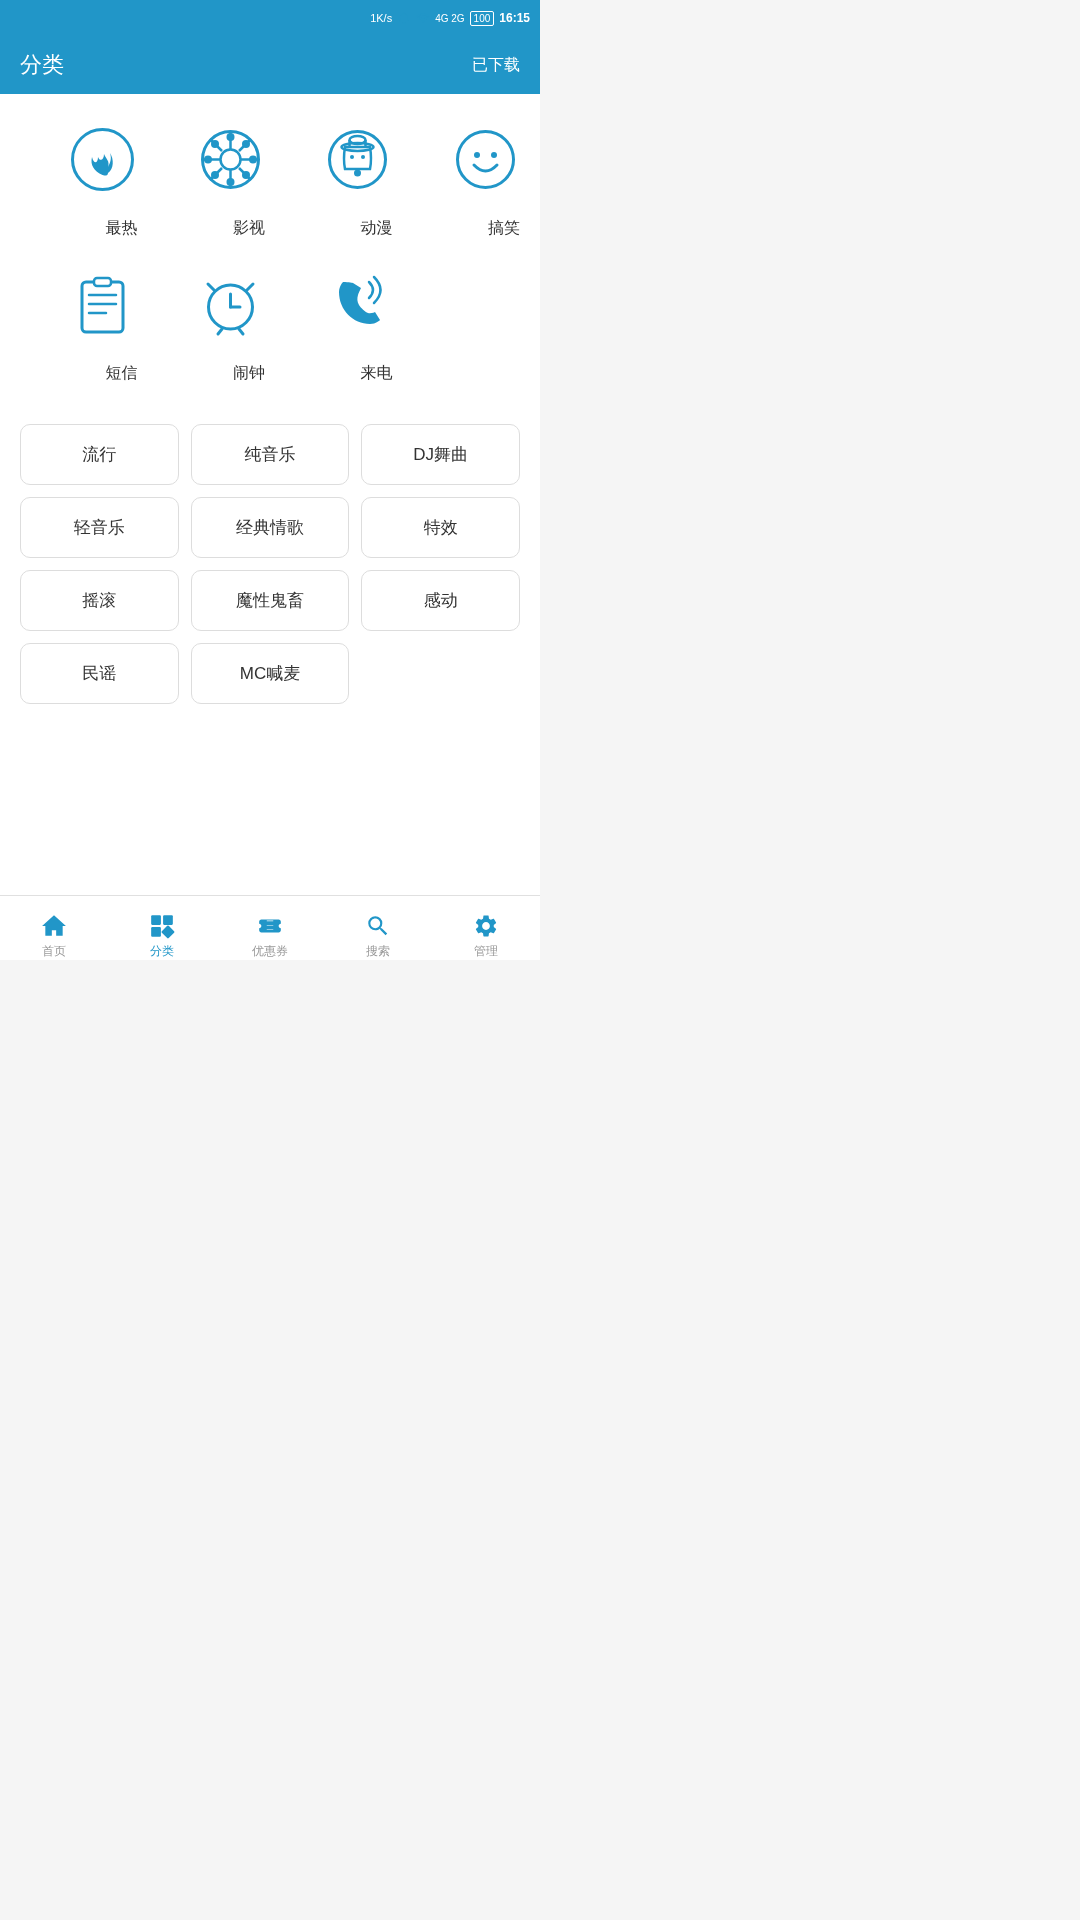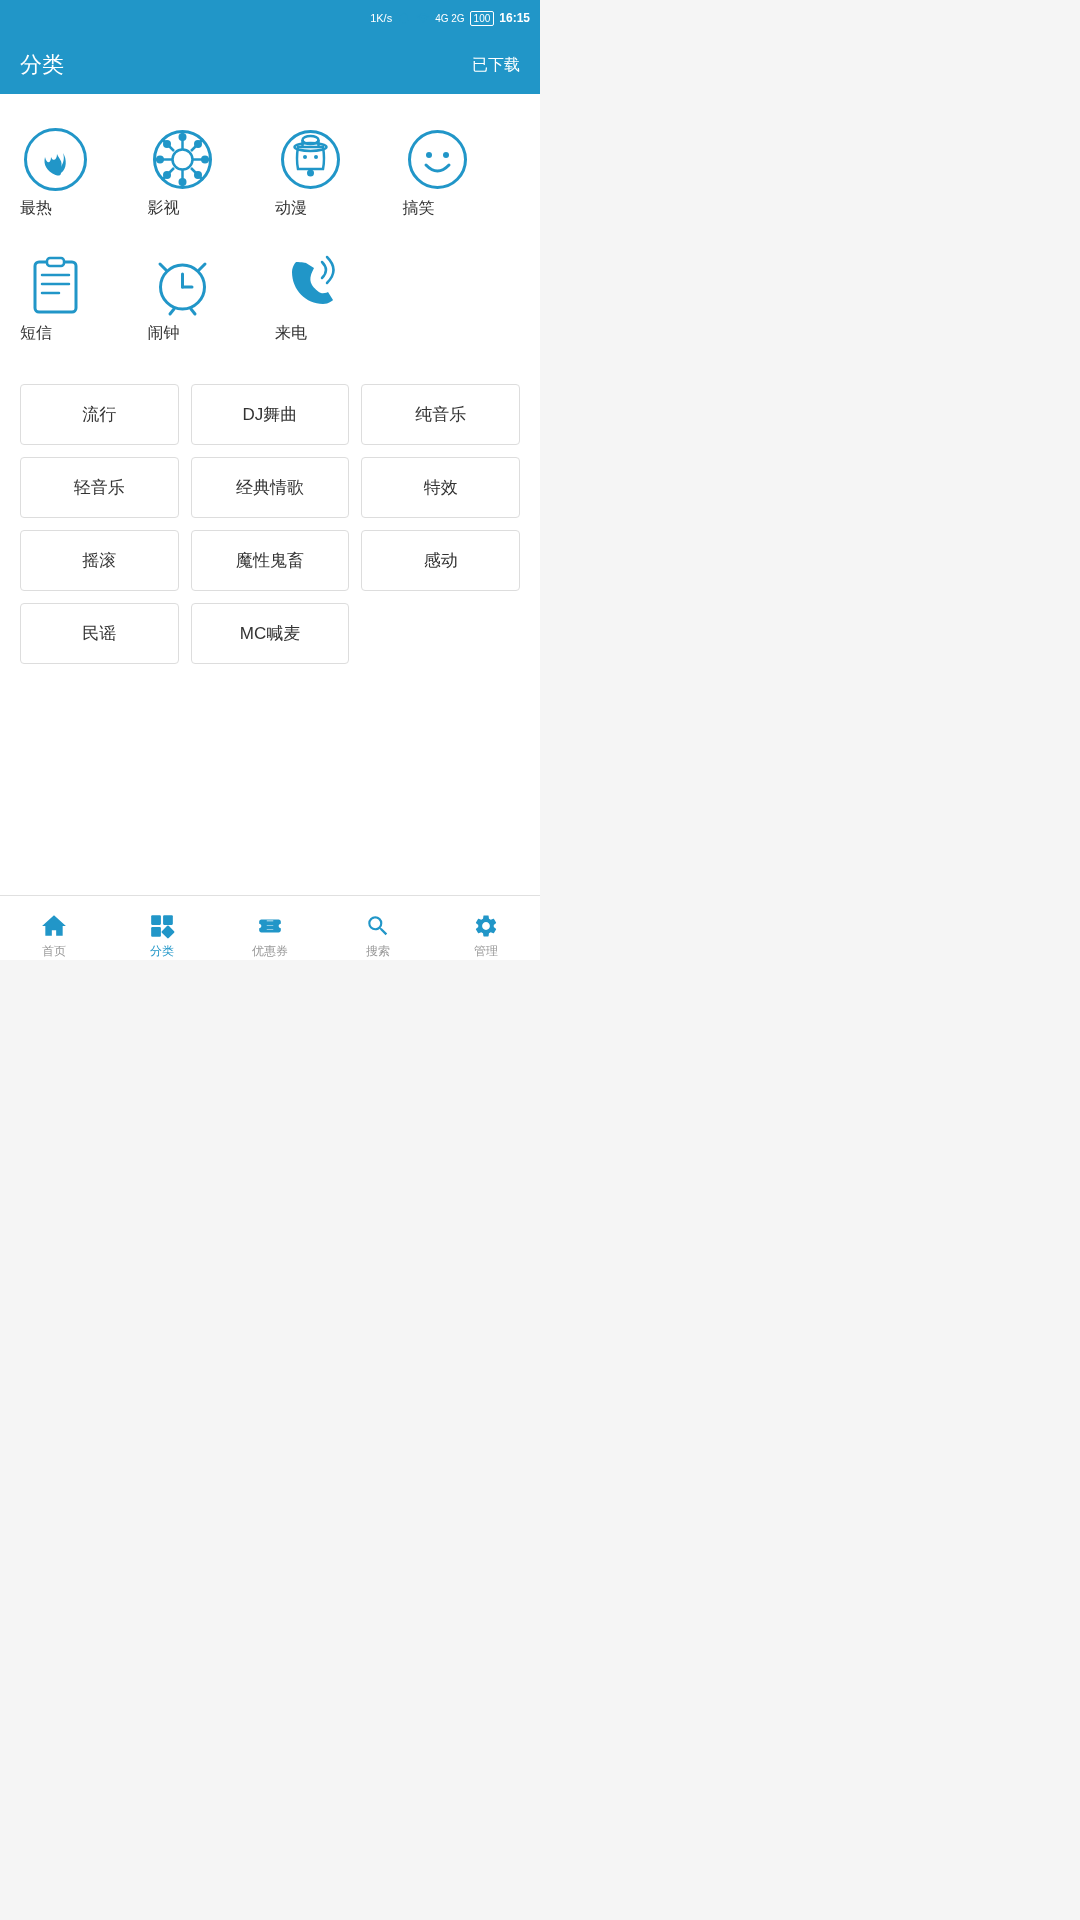--- a/index.html
+++ b/index.html
@@ -65,22 +65,22 @@
       display: grid;
       grid-template-columns: repeat(4, 1fr);
       gap: 10px;
       margin-bottom: 30px;
       padding: 0 10px;
     }
 
     .icon-item {
       display: flex;
       flex-direction: column;
-      align-items: flex-start;
-      gap: 4px;
+      align-items: flex-end;
+      gap: 24px;
       padding: 10px 0;
       cursor: pointer;
     }
 
     .icon-circle {
       width: 70px;
       height: 70px;
       display: flex;
       align-items: center;
       justify-content: center;
@@ -100,21 +100,21 @@
     
     .tag-grid {
       display: grid;
       grid-template-columns: repeat(3, 1fr);
       gap: 12px;
       padding: 0 10px;
     }
 
     .tag-btn {
       border: 1.5px solid #ddd;
-      border-radius: 4px;
+      border-radius: 10px;
       padding: 18px 10px;
       text-align: center;
       font-size: 17px;
       color: #333;
       background: white;
       cursor: pointer;
     }
 
     
     .bottom-nav {
@@ -305,22 +305,22 @@
         </svg>
       </div>
       <span class="icon-label">来电</span>
     </div>
 
 
   </div>
 
   <div class="tag-grid">
   <div class="tag-btn">流行</div>
+      <div class="tag-btn">纯音乐</div>
       <div class="tag-btn">DJ舞曲</div>
-      <div class="tag-btn">纯音乐</div>
       <div class="tag-btn">轻音乐</div>
       <div class="tag-btn">经典情歌</div>
       <div class="tag-btn">特效</div>
       <div class="tag-btn">摇滚</div>
       <div class="tag-btn">魔性鬼畜</div>
       <div class="tag-btn">感动</div>
       <div class="tag-btn">民谣</div>
       <div class="tag-btn">MC喊麦</div>
     </div>
 

